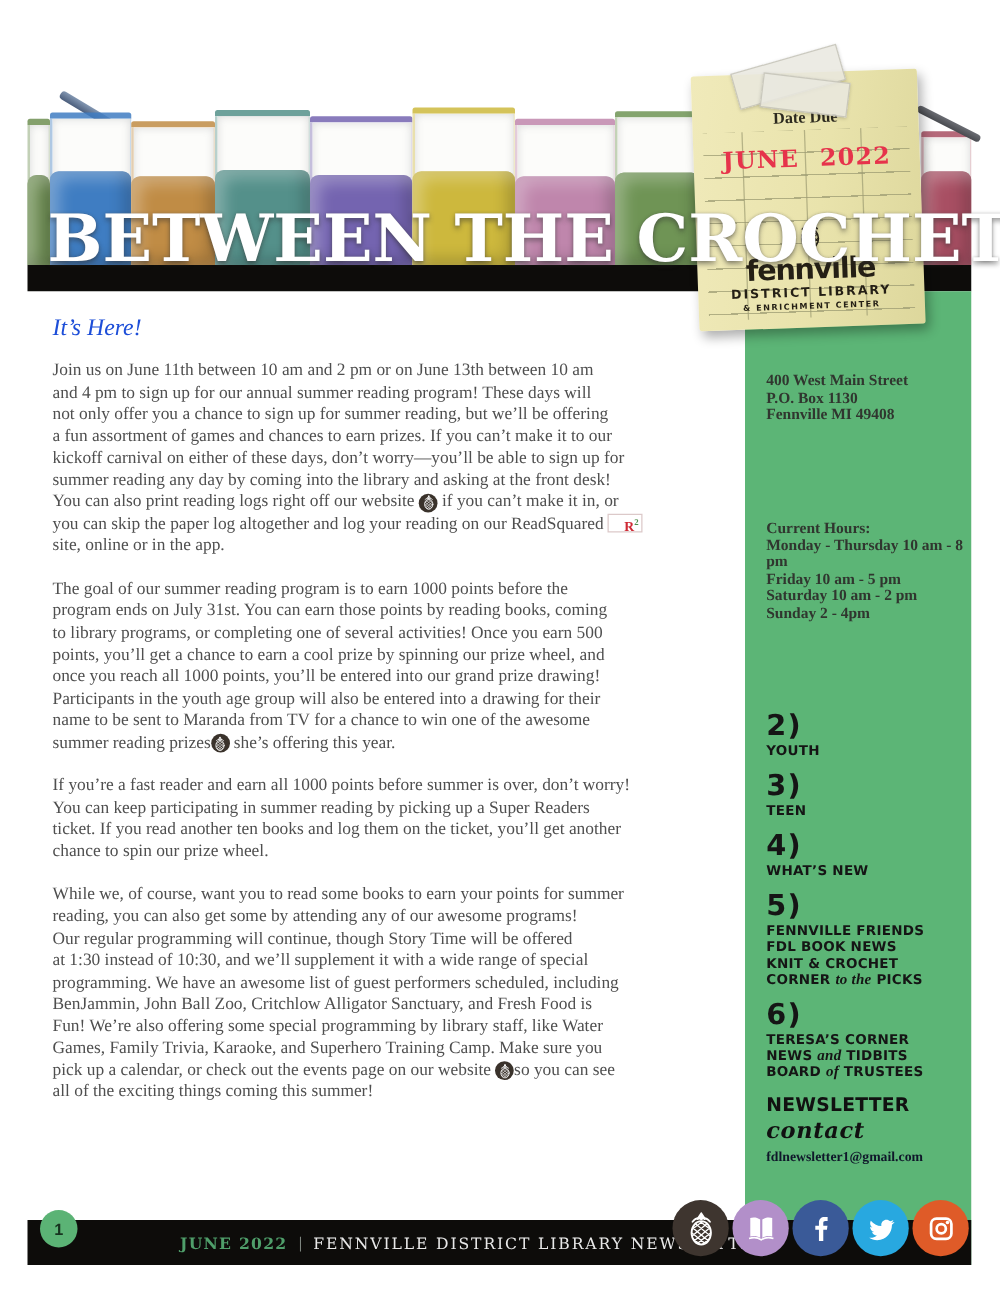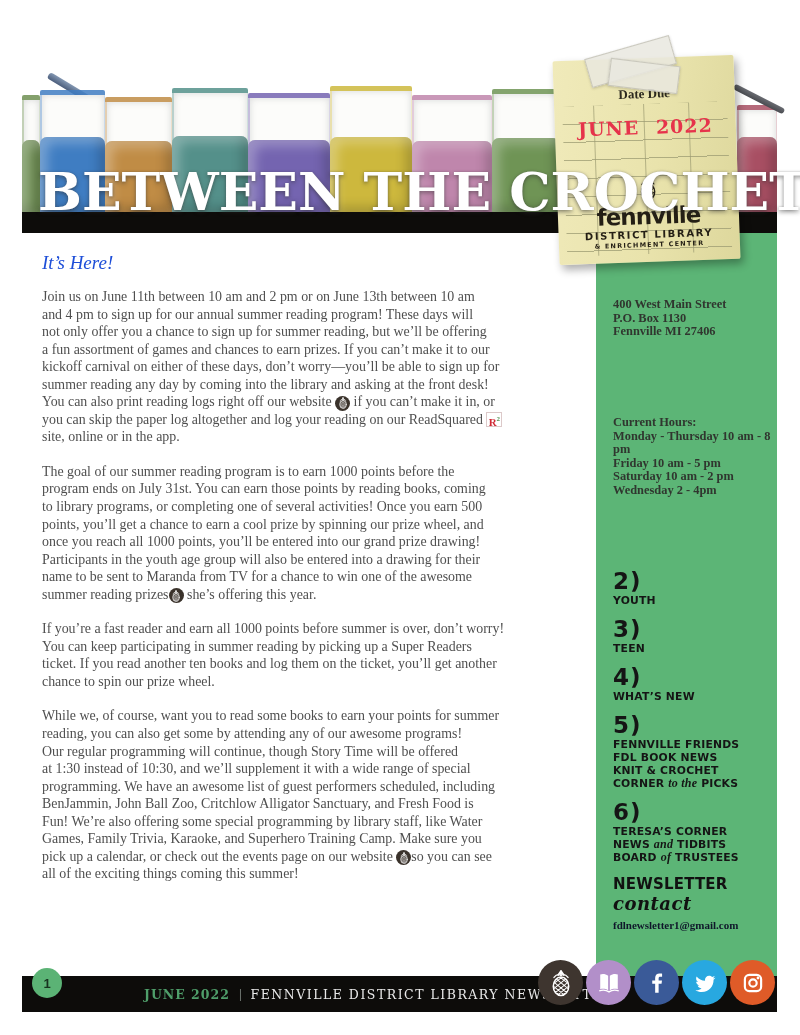--- a/index.html
+++ b/index.html
@@ -49,21 +49,21 @@
   .card-logo-sub1{font-family:"DejaVu Sans",sans-serif;font-weight:bold;font-size:10px;letter-spacing:1.6px;margin-top:2px;}
   .card-logo-sub2{font-family:"DejaVu Sans",sans-serif;font-weight:bold;font-size:6.5px;letter-spacing:1.2px;margin-top:2px;}
   
   .article{position:absolute;left:42px;top:252px;width:545px;z-index:5;}
   .article-heading{font-style:italic;font-weight:normal;font-size:19px;color:#1d4ed8;margin:0 0 14px 0;}
   .para{white-space:pre;font-size:13.9px;line-height:17.55px;color:#4f4f4f;margin:0 0 17px 0;}
   .inline-pinecone{display:inline-flex;align-items:center;justify-content:center;
     width:15px;height:15px;border-radius:50%;background:#3a322b;vertical-align:-3px;}
   .rsq{display:inline-block;width:14px;height:13px;background:#fff;border:1px solid #dcc9c9;
     font-family:"Liberation Serif",serif;font-weight:bold;font-size:11px;line-height:12px;
-    color:#cf2a35;text-align:center;vertical-align:-2px;}
+    color:#cf2a35;vertical-align:-2px;padding-left:12px;}
   .rsq sup{font-size:7px;color:#4d8f4d;}
   
   .green-panel{position:absolute;left:596px;top:233px;width:181px;height:779px;background:#5cb576;z-index:4;}
   .sb-block{position:absolute;left:17px;white-space:pre-line;
     font-family:"Liberation Serif",serif;font-weight:bold;font-size:12.4px;line-height:13.5px;color:#30362f;}
   .sb-address{top:65px;}
   .sb-contact{top:118px;}
   .sb-hours{top:183px;}
   .toc{position:absolute;left:17px;top:336px;color:#151515;}
   .toc-num{font-family:"DejaVu Sans",sans-serif;font-weight:bold;font-size:23px;line-height:25px;letter-spacing:1px;}
@@ -138,26 +138,26 @@
     <div class="book-pages" style="border-left:2px solid #a84f6366;border-right:1px solid #a84f6344"></div>
     <div class="book-sp" style="top:32px;background:#a84f63"></div>
     </div>
   </div>
 <div class="pencil pencil-right"></div>
 <div class="shelf-bar" style="background: rgb(13, 12, 10);"></div>
 
 <div class="green-panel" style="background: rgb(92, 181, 118);">
   <div class="sb-block sb-address">400 West Main Street
 P.O. Box 1130
-Fennville MI 27406</div>
+Fennville MI 49408</div>
   <div class="sb-block sb-hours">Current Hours:
 Monday - Thursday 10 am - 8 pm
 Friday 10 am - 5 pm
 Saturday 10 am - 2 pm
-Wednesday 2 - 4pm</div>
+Sunday 2 - 4pm</div>
   <div class="toc">
       <div class="toc-sec">
         <div class="toc-num">2)</div>
         <div class="toc-item"><span>YOUTH</span></div>
       </div>
       <div class="toc-sec">
         <div class="toc-num">3)</div>
         <div class="toc-item"><span>TEEN</span></div>
       </div>
       <div class="toc-sec">

